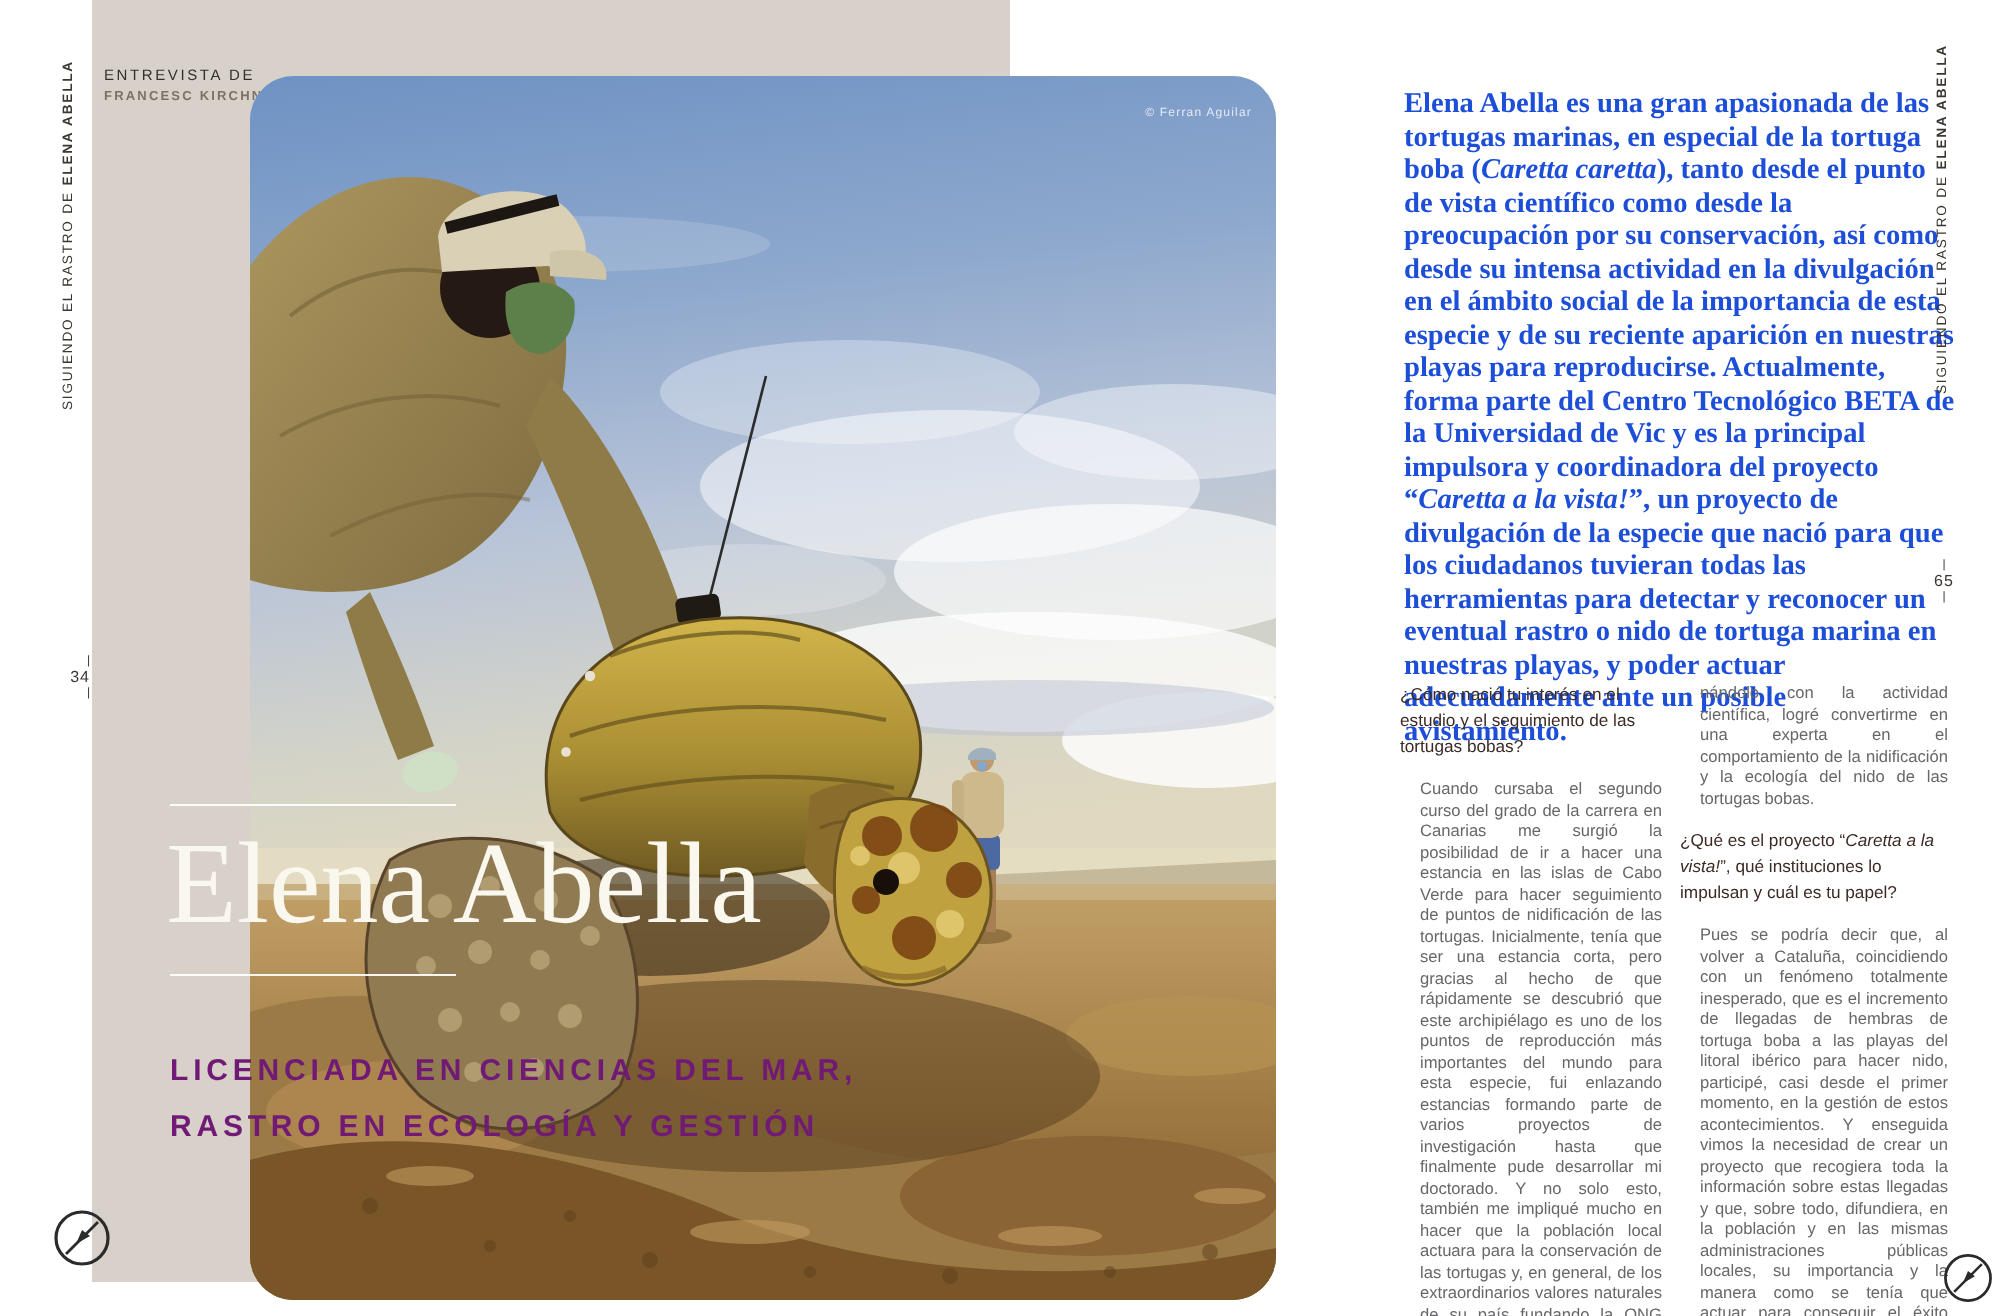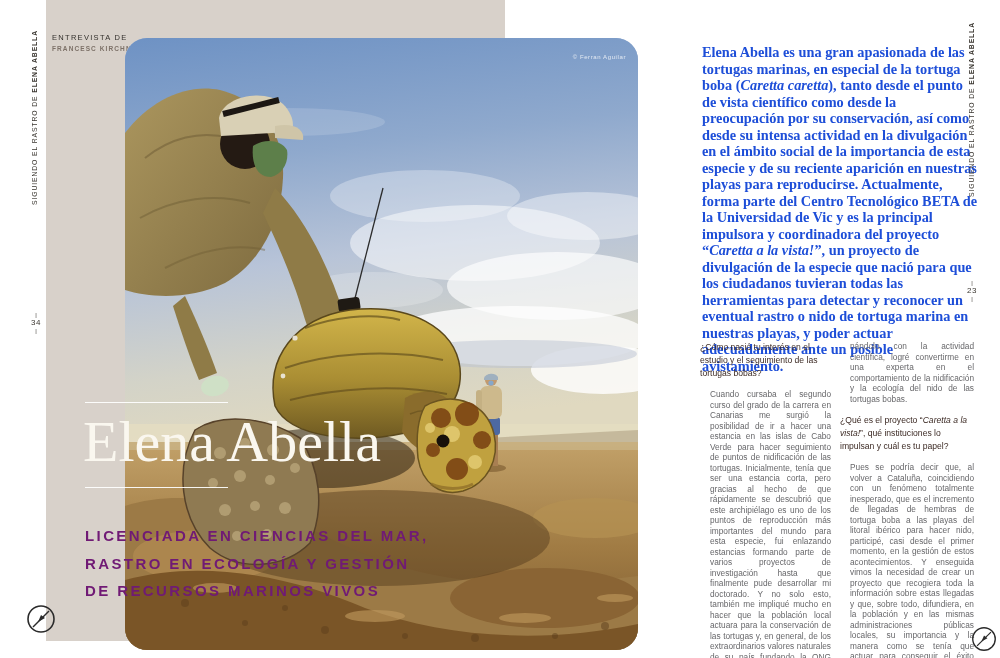--- a/index.html
+++ b/index.html
@@ -26,21 +26,21 @@
     font-size:15px;line-height:27.5px;letter-spacing:2.4px;}
   
   .vlabel{position:absolute;writing-mode:vertical-rl;transform:rotate(180deg);
     font-size:6.8px;letter-spacing:.9px;color:#3a3630;white-space:nowrap;}
   .vlabel b{font-weight:700;}
   .vlabel-left{left:31px;top:30px;}
   .vlabel-right{left:968px;top:22px;}
   .pagenum{position:absolute;width:18px;text-align:center;color:#3a3630;font-size:7px;line-height:8px;}
   .pagenum .bar{font-size:6px;line-height:6px;display:block;}
   .pagenum .num{display:block;font-size:8px;letter-spacing:.5px;line-height:10px;}
-  .pagenum-left{left:27px;top:312px;}
+  .pagenum-left{left:27px;top:328px;text-align:right;}
   .pagenum-right{left:963px;top:280px;}
   .logo{position:absolute;}
   .logo-left{left:26px;top:604px;}
   .logo-right{left:971px;top:626px;}
   
   .intro{
     position:absolute;left:702px;top:30px;width:276px;
     font-family:"Liberation Serif",serif;font-weight:700;font-size:14.3px;line-height:16.5px;
     color:#1d4ed8;text-align:left;
   }
@@ -219,21 +219,20 @@
     <span class="photo-credit">© Ferran Aguilar</span>
   </div>
 
   <div class="rule rule-top"></div>
   <h1 class="hero-title">Elena Abella</h1>
   <div class="rule rule-bottom"></div>
 
   <div class="hero-subtitle">
     <div>LICENCIADA EN CIENCIAS DEL MAR,</div>
     <div>RASTRO EN ECOLOGÍA Y GESTIÓN</div>
-    <div>DE RECURSOS MARINOS VIVOS</div>
   </div>
 
   <svg class="logo logo-left" width="30" height="30" viewBox="0 0 30 30">
     <circle cx="15" cy="15" r="13" fill="none" stroke="#2b2b2b" stroke-width="1.6"></circle>
     <path d="M7 23 L23 7" stroke="#2b2b2b" stroke-width="1.4"></path>
     <path d="M12 18 L19 14 L15 11 Z" fill="#2b2b2b"></path>
   </svg>
 
   <p class="intro"><span>Elena Abella es una gran apasionada de las tortugas marinas, en especial de la tortuga boba (</span><span class="it">Caretta caretta</span><span>), tanto desde el punto de vista científico como desde la preocupación por su conservación, así como desde su intensa actividad en la divulgación en el ámbito social de la importancia de esta especie y de su reciente aparición en nuestras playas para reproducirse. Actualmente, forma parte del Centro Tecnológico BETA de la Universidad de Vic y es la principal impulsora y coordinadora del proyecto “</span><span class="it">Caretta a la vista!</span><span>”, un proyecto de divulgación de la especie que nació para que los ciudadanos tuvieran todas las herramientas para detectar y reconocer un eventual rastro o nido de tortuga marina en nuestras playas, y poder actuar adecuadamente ante un posible avistamiento.</span></p>
 
@@ -245,21 +244,21 @@
   <div class="col col-2">
     <p class="answer">nándolo con la actividad científica, logré convertirme en una experta en el comportamiento de la nidificación y la ecología del nido de las tortugas bobas.</p>
     <p class="question q2"><span>¿Qué es el proyecto “</span><span class="it">Caretta a la vista!</span><span>”, qué instituciones lo impulsan y cuál es tu papel?</span></p>
     <p class="answer">Pues se podría decir que, al volver a Cataluña, coincidiendo con un fenómeno totalmente inesperado, que es el incremento de llegadas de hembras de tortuga boba a las playas del litoral ibérico para hacer nido, participé, casi desde el primer momento, en la gestión de estos acontecimientos. Y enseguida vimos la necesidad de crear un proyecto que recogiera toda la información sobre estas llegadas y que, sobre todo, difundiera, en la población y en las mismas administraciones públicas locales, su importancia y la manera como se tenía que actuar para conseguir el éxito más grande posible de nacimientos de tortugas. Paralelamente, era fundamental impulsar</p>
   </div>
 
   <div class="vlabel vlabel-right"><span>SIGUIENDO EL RASTRO DE </span><b>ELENA ABELLA</b></div>
 
   <div class="pagenum pagenum-right">
     <span class="bar">|</span>
-    <span class="num">23</span>
+    <span class="num">65</span>
     <span class="bar">|</span>
   </div>
 
   <svg class="logo logo-right" width="26" height="26" viewBox="0 0 30 30">
     <circle cx="15" cy="15" r="13" fill="none" stroke="#2b2b2b" stroke-width="1.6"></circle>
     <path d="M7 23 L23 7" stroke="#2b2b2b" stroke-width="1.4"></path>
     <path d="M12 18 L19 14 L15 11 Z" fill="#2b2b2b"></path>
   </svg>
 
 </div>

